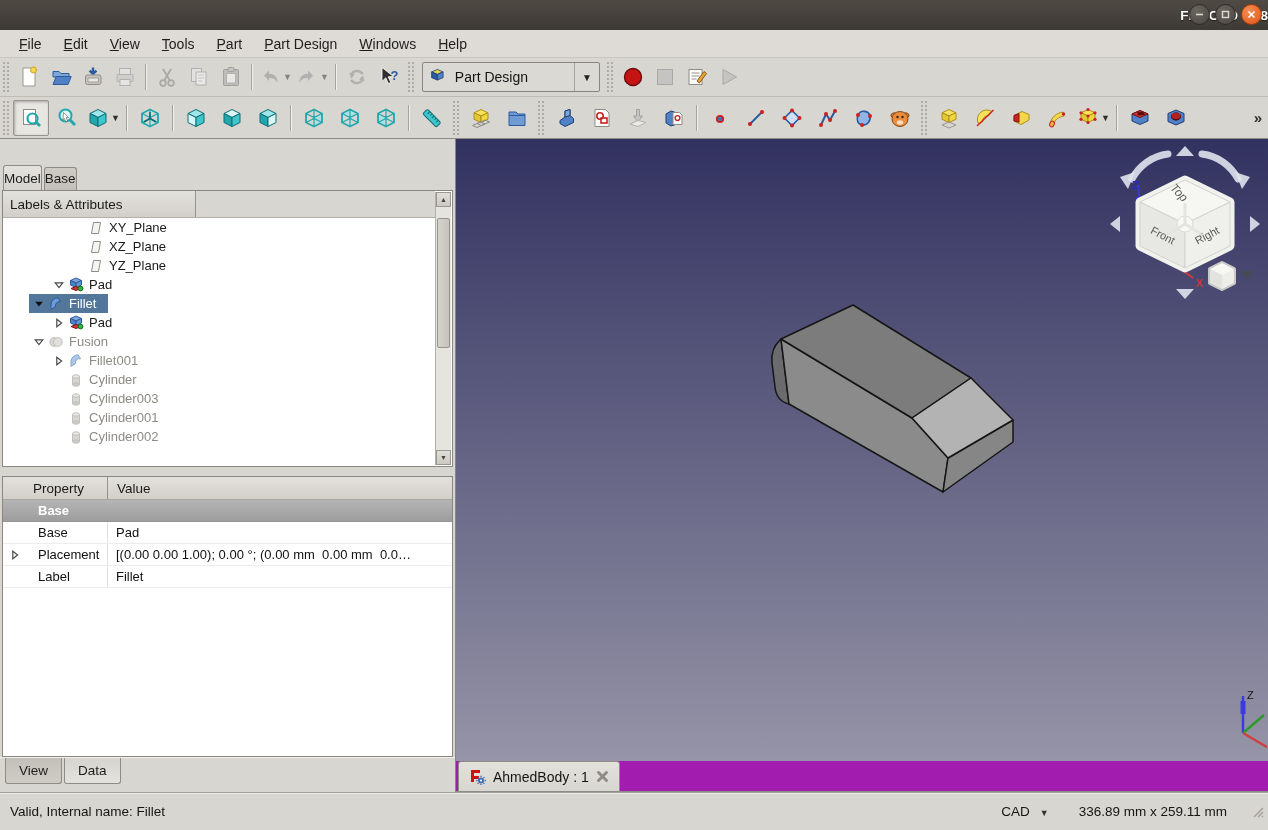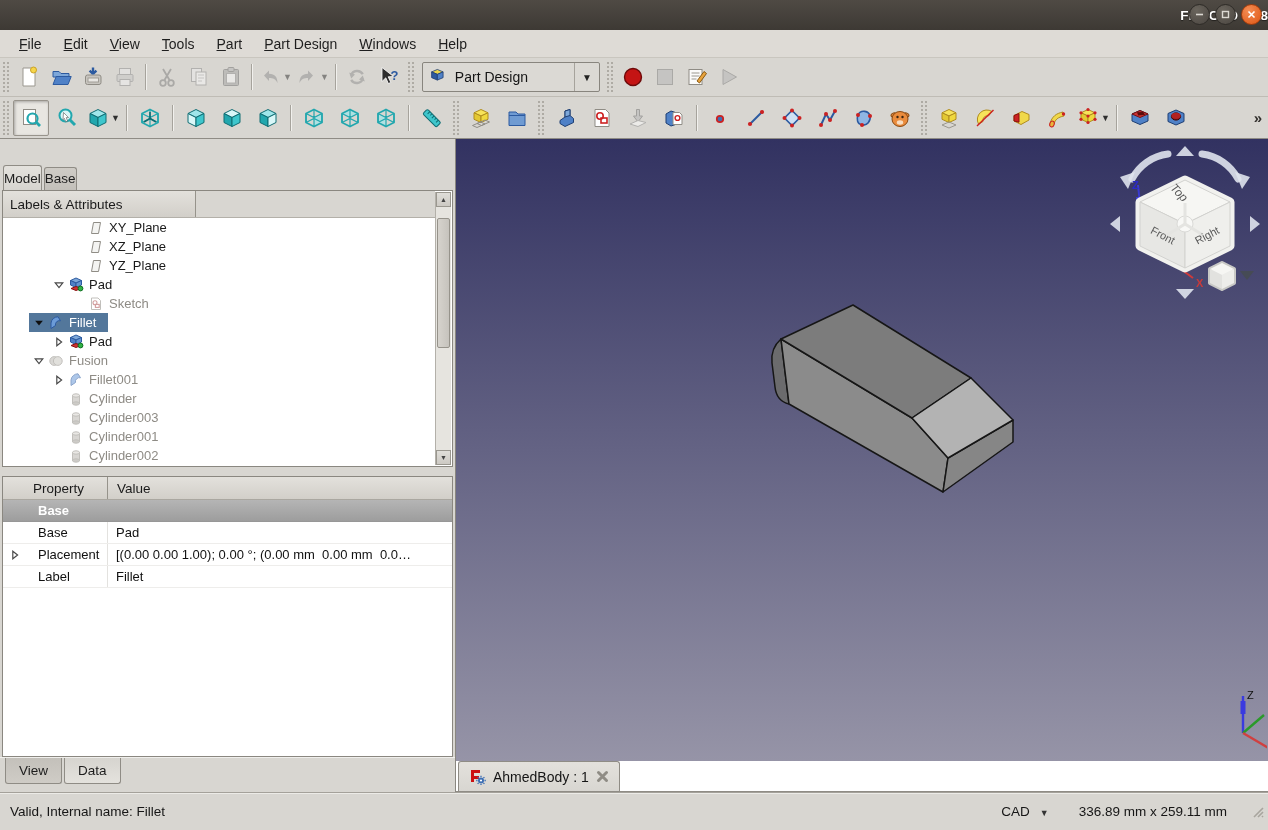--- a/index.html
+++ b/index.html
@@ -108,21 +108,21 @@
     align-items:flex-start; padding-left:5px; border-top:1px solid #f0efec; }
   .btab { font-size:13.5px; color:#1d1d1d; padding:5px 13px; border:1px solid #8f8c85; border-top:none;
     background:linear-gradient(#c3c0ba,#cfccc6); border-radius:0 0 3px 3px; margin-right:2px; }
   .btab.active { background:linear-gradient(#d6d4cf,#e4e2dd); }
 
   
   .viewport { position:absolute; top:0; left:0; right:0; bottom:31px;
     background:linear-gradient(#323261,#9694a7); }
   .viewport svg { position:absolute; top:0; left:0; }
 
-  .tabstrip { position:absolute; bottom:0; left:0; right:0; height:31px; background:#ffffff;
+  .tabstrip { position:absolute; bottom:0; left:0; right:0; height:31px; background:#a21caf;
     border-bottom:1px solid #8f8c85; }
   .doc-tab { position:absolute; left:2px; top:0; height:30px; background:linear-gradient(#e3e1dc,#d8d6d1);
     border:1px solid #8f8c85; border-bottom:none; border-radius:3px 3px 0 0; display:flex;
     align-items:center; gap:7px; padding:0 10px; font-size:14px; color:#151515; }
 
   
   .statusbar { position:absolute; bottom:0; left:0; right:0; height:38px; background:#d8d6d1;
     border-top:1px solid #a4a19a; box-shadow:inset 0 1px 0 #ecebe7; display:flex; align-items:center; }
   .sb-msg { margin-left:10px; font-size:13.5px; color:#161616; }
   .sb-right { margin-left:auto; display:flex; align-items:center; }
@@ -592,34 +592,20 @@
                 <span class="t-icon">
                   <svg width="15" height="15" viewBox="0 0 15 15">
                     <polygon points="7,1 12.5,3.5 7,6 1.5,3.5" fill="#7da7d9" stroke="#2c5aa0"></polygon>
                     <polygon points="1.5,3.5 7,6 7,10.5 1.5,8" fill="#4f81c7" stroke="#2c5aa0"></polygon>
                     <polygon points="12.5,3.5 7,6 7,10.5 12.5,8" fill="#6394cf" stroke="#2c5aa0"></polygon>
                     <polygon points="2,11.5 7,9.5 12,11.5 7,13.5" fill="#cc3333" stroke="#8a1010"></polygon>
                     <circle cx="11.5" cy="11.5" r="2.4" fill="#2fb344" stroke="#0e6e1e"></circle>
                   </svg>
                 </span>
                 <span>Pad</span>
-              </span>
-            </div>
-            <div class="tree-row grayed">
-              <span style="display: inline-block; width: 66px;"></span>
-              <span class="row-inner">
-                <span class="t-exp"></span>
-                <span class="t-icon">
-                  <svg width="14" height="14" viewBox="0 0 14 14">
-                    <path d="M2.5,1 h6.5 l2.5,2.5 v9 h-9 z" fill="#fff" stroke="#8f8c85"></path>
-                    <circle cx="6" cy="5.8" r="2" fill="none" stroke="#b05050" stroke-width="1.1"></circle>
-                    <rect x="6.4" y="7.4" width="3.8" height="3" fill="none" stroke="#b05050" stroke-width="1.1"></rect>
-                  </svg>
-                </span>
-                <span>Sketch</span>
               </span>
             </div>
             <div class="tree-row selected">
               <span style="display: inline-block; width: 26px;"></span>
               <span class="row-inner">
                 <span class="t-exp">
                   <svg width="10" height="10" viewBox="0 0 10 10">
                     <polygon points="1.2,2.8 8.8,2.8 5,7.6" fill="#101010"></polygon>
                   </svg>
                 </span>

